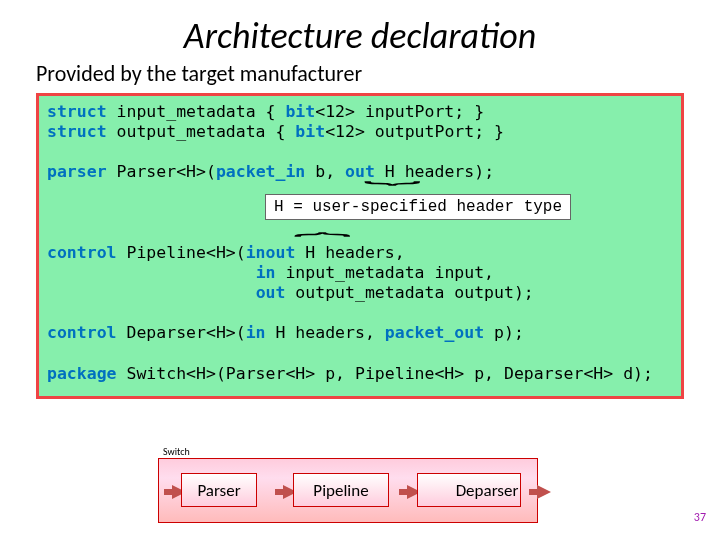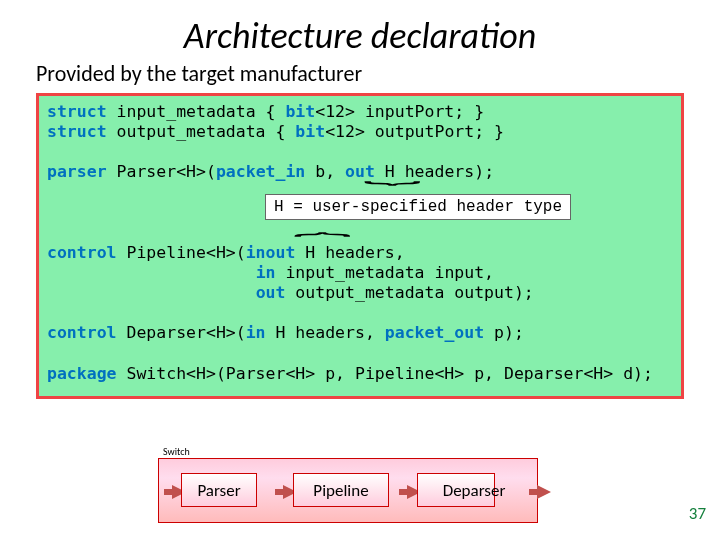--- a/index.html
+++ b/index.html
@@ -100,22 +100,22 @@
     content: '';
     position: absolute;
     left: -22px; top: -3px;
     width: 10px; height: 6px;
     background: #c0504d;
   }
   .pagenum {
     position: absolute;
     right: 14px;
     bottom: 16px;
-    font-size: 17px;
-    color: #15803d;
+    font-size: 12px;
+    color: #a21caf;
   }
 </style>
 </head>
 <body>
 
 <div class="slide">
 
   <h1 class="title">Architecture declaration</h1>
   <div class="subtitle">Provided by the target manufacturer</div>
 
@@ -140,18 +140,18 @@
     <div class="callout" style="left:226px; top:98px;">H = user-specified header type</div>
   </div>
 
   <div class="switchbox">
     <div class="lbl">Switch</div>
     <div class="arrow" style="left:13px;"></div>
     <div class="stage" style="left:22px; width:76px;">Parser</div>
     <div class="arrow" style="left:124px;"></div>
     <div class="stage" style="left:134px; width:96px;">Pipeline</div>
     <div class="arrow" style="left:248px;"></div>
-    <div class="stage" style="left:258px; width:78px;padding-left:36px;">Deparser</div>
+    <div class="stage" style="left:258px; width:104px;padding-left:36px;">Deparser</div>
     <div class="arrow" style="left:378px;"></div>
   </div>
 
   <div class="pagenum">37</div>
 </div>
 
 </body></html>

